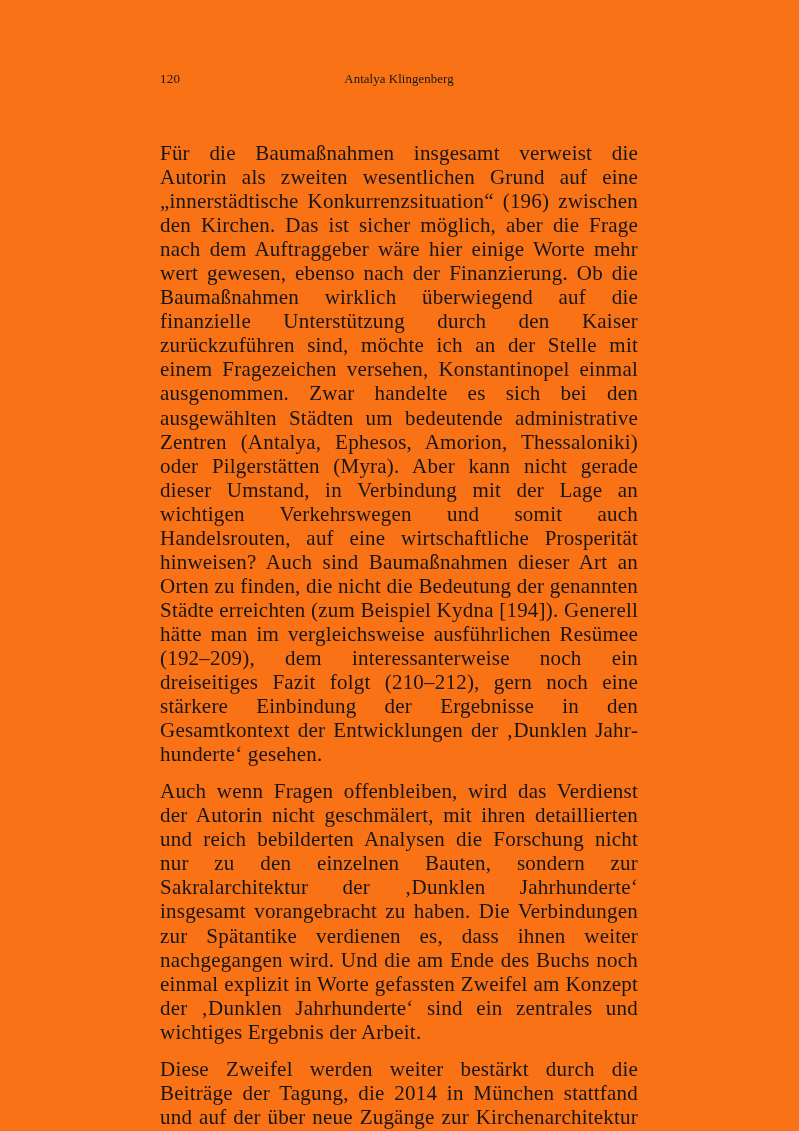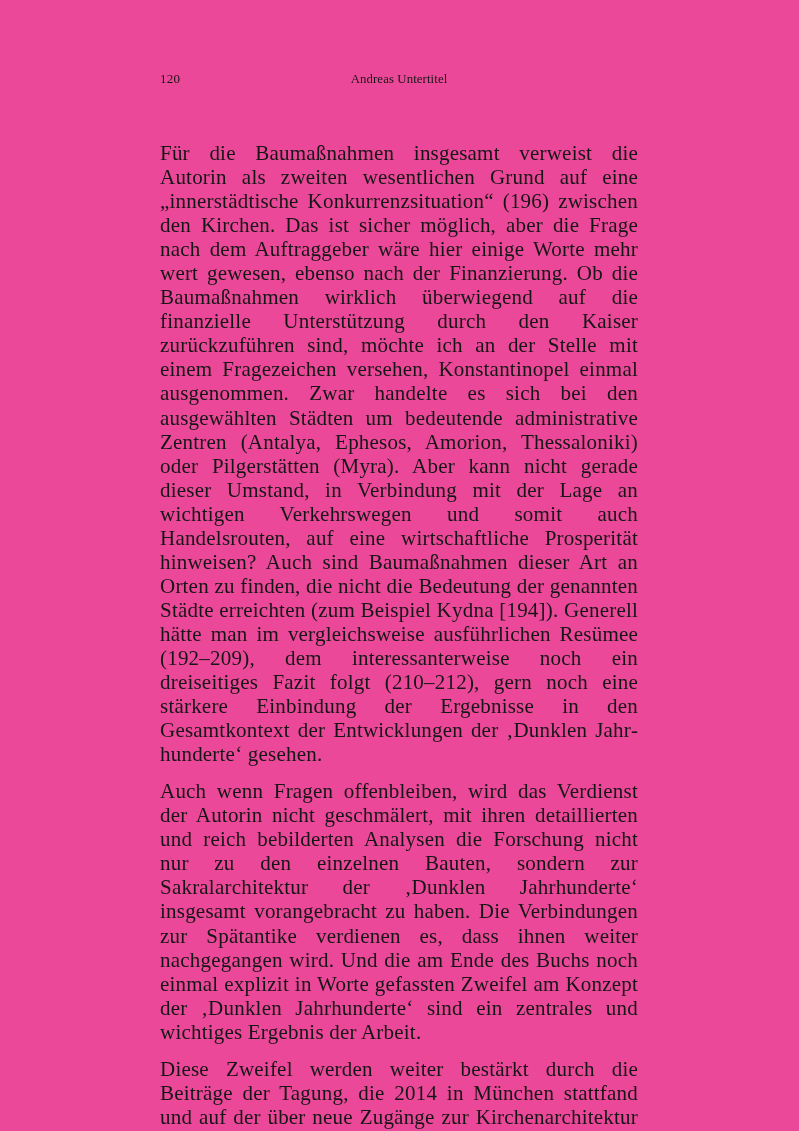--- a/index.html
+++ b/index.html
@@ -13,21 +13,21 @@
     position: relative;
     font-family: "Liberation Serif", "DejaVu Serif", serif;
     color: #161616;
     overflow: hidden;
   }
   .page {
     position: absolute;
     top: 0; left: 0;
     width: 799px;
     height: 1131px;
-    background: #ec4899;
+    background: #f97316;
   }
   .running-head {
     position: absolute;
     top: 70px;
     left: 160px;
     width: 478px;
     height: 18px;
     font-size: 12.5px;
     line-height: 18px;
   }
@@ -67,21 +67,21 @@
     margin-bottom: 16px;
   }
 </style>
 </head>
 <body>
 
 <div class="page">
 
   <div class="running-head">
     <span class="folio">120</span>
-    <span class="head-title">Andreas Untertitel</span>
+    <span class="head-title">Antalya Klingenberg</span>
   </div>
 
   <div class="body-col">
     <p class="para">Für die Baumaßnahmen insgesamt verweist die Autorin als zweiten wesent­lichen Grund auf eine „innerstädtische Konkurrenzsituation“ (196) zwi­schen den Kirchen. Das ist sicher möglich, aber die Frage nach dem Auf­traggeber wäre hier einige Worte mehr wert gewesen, ebenso nach der Fi­nanzierung. Ob die Baumaßnahmen wirklich überwiegend auf die finanzielle Unterstützung durch den Kaiser zurückzuführen sind, möchte ich an der Stelle mit einem Fragezeichen versehen, Konstantinopel einmal ausgenom­men. Zwar handelte es sich bei den ausgewählten Städten um bedeutende administrative Zentren (Antalya, Ephesos, Amorion, Thessaloniki) oder Pil­gerstätten (Myra). Aber kann nicht gerade dieser Umstand, in Verbindung mit der Lage an wichtigen Verkehrswegen und somit auch Handelsrouten, auf eine wirtschaftliche Prosperität hinweisen? Auch sind Baumaßnahmen dieser Art an Orten zu finden, die nicht die Bedeutung der genannten Städte erreichten (zum Beispiel Kydna [194]). Generell hätte man im vergleichs­weise ausführlichen Resümee (192–209), dem interessanterweise noch ein dreiseitiges Fazit folgt (210–212), gern noch eine stärkere Einbindung der Ergebnisse in den Gesamtkontext der Entwicklungen der ‚Dunklen Jahr­hunderte‘ gesehen.</p>
     <p class="para">Auch wenn Fragen offenbleiben, wird das Verdienst der Autorin nicht ge­schmälert, mit ihren detaillierten und reich bebilderten Analysen die For­schung nicht nur zu den einzelnen Bauten, sondern zur Sakralarchitektur der ‚Dunklen Jahrhunderte‘ insgesamt vorangebracht zu haben. Die Verbindun­gen zur Spätantike verdienen es, dass ihnen weiter nachgegangen wird. Und die am Ende des Buchs noch einmal explizit in Worte gefassten Zweifel am Konzept der ‚Dunklen Jahrhunderte‘ sind ein zentrales und wichtiges Er­gebnis der Arbeit.</p>
     <p class="para">Diese Zweifel werden weiter bestärkt durch die Beiträge der Tagung, die 2014 in München stattfand und auf der über neue Zugänge zur Kirchenar­chitektur in der Zeit vom siebten zum neunten Jahrhundert diskutiert wurde. Bereits der Titel des Bandes nimmt ein Ergebnis vorweg: Statt von „Dark Ages“ wird im Untertitel von der „Transitional Period“ gesprochen, obwohl das englische Pendant zu den ‚Dunklen Jahrhunderten‘ durchaus geläufig</p>
   </div>
 
 </div>
 

